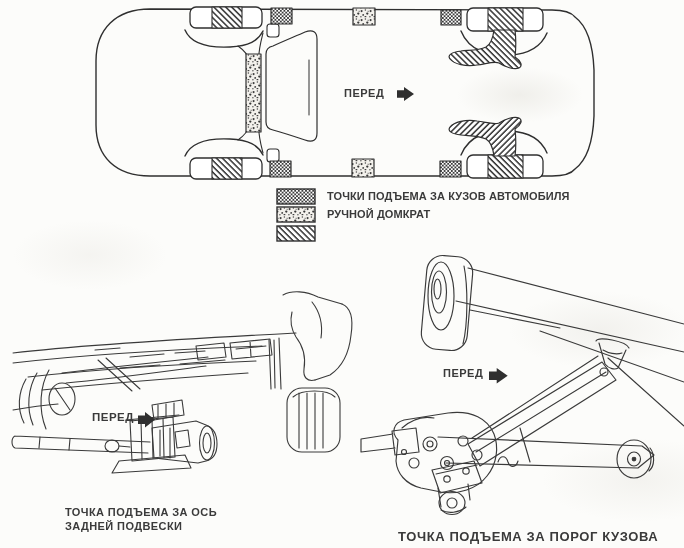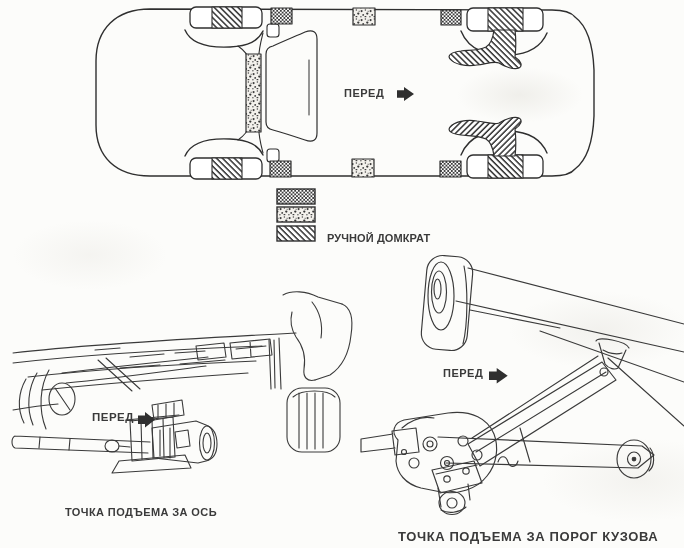--- a/index.html
+++ b/index.html
@@ -200,25 +200,27 @@
       <path d="M438,488 L441,507 M468,484 L470,500 M441,510 C448,514 459,513 466,507"></path>
 
       <path d="M392,431 L416,428 L419,452 L395,455 Z M361,439 L393,434 M361,452 L395,448 M361,439 L361,452 M402,428 C412,419 424,416 434,418"></path>
 
       <use href="#arrow" transform="translate(489,368) scale(1.1)" fill="#2f2f2f" stroke="none"></use>
     </g>
   </svg>
 
   <div class="lbl pered" style="left:344px;top:87px;">ПЕРЕД</div>
 
-  <div class="lbl legend-lbl" style="left:327px;top:208px;margin-top:24px;">РУЧНОЙ ДОМКРАТ</div>
+  <div class="lbl legend-lbl" style="left:327px;top:190px;">ТОЧКИ ПОДЪЕМА ЗА КУЗОВ АВТОМОБИЛЯ</div>
+  <div class="lbl legend-lbl" style="left:327px;top:208px;">РУЧНОЙ ДОМКРАТ</div>
 
   <div class="lbl pered" style="left:92px;top:411px;font-size:11.5px;">ПЕРЕД</div>
 
   <div class="lbl caption" style="left:65px;top:506px;">
     <div>ТОЧКА ПОДЪЕМА ЗА ОСЬ</div>
+    <div>ЗАДНЕЙ ПОДВЕСКИ</div>
   </div>
 
   <div class="lbl pered" style="left:443px;top:367px;">ПЕРЕД</div>
 
   <div class="lbl caption-br" style="left:398px;top:529px;position:absolute;font-weight:bold;color:#3a3a3a;white-space:nowrap;">ТОЧКА ПОДЪЕМА ЗА ПОРОГ КУЗОВА</div>
 
 </div>
 
 </body></html>

